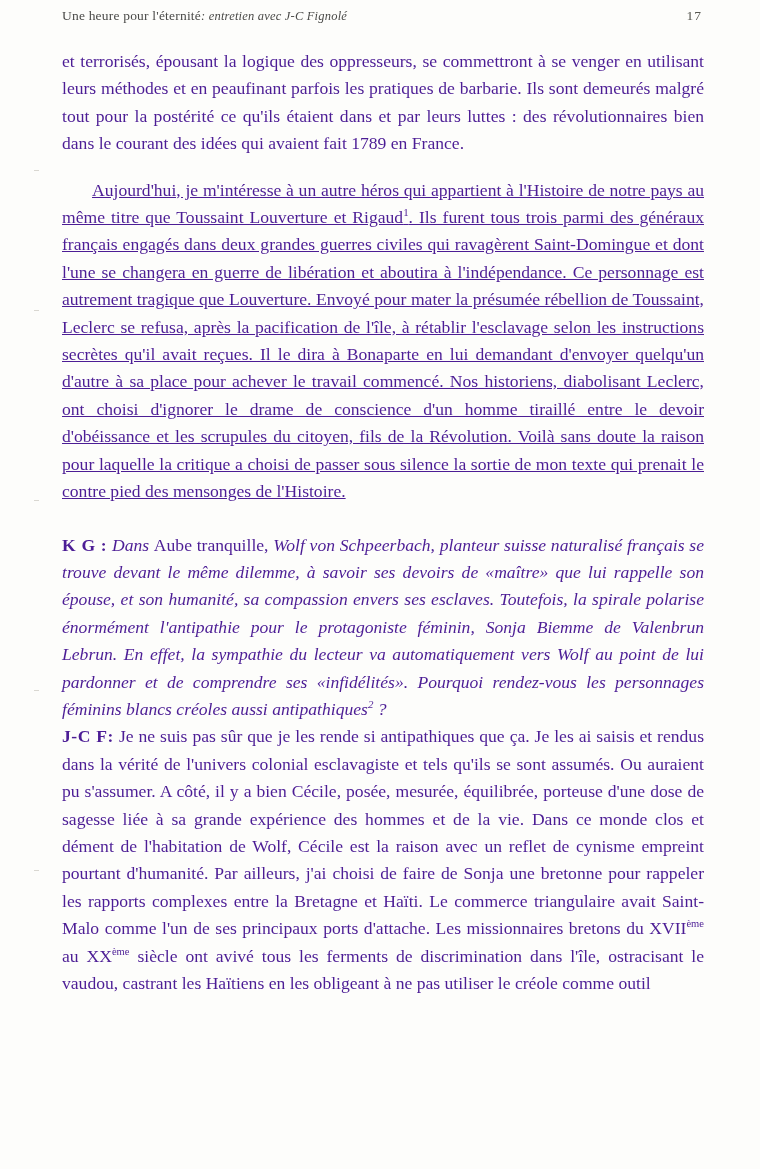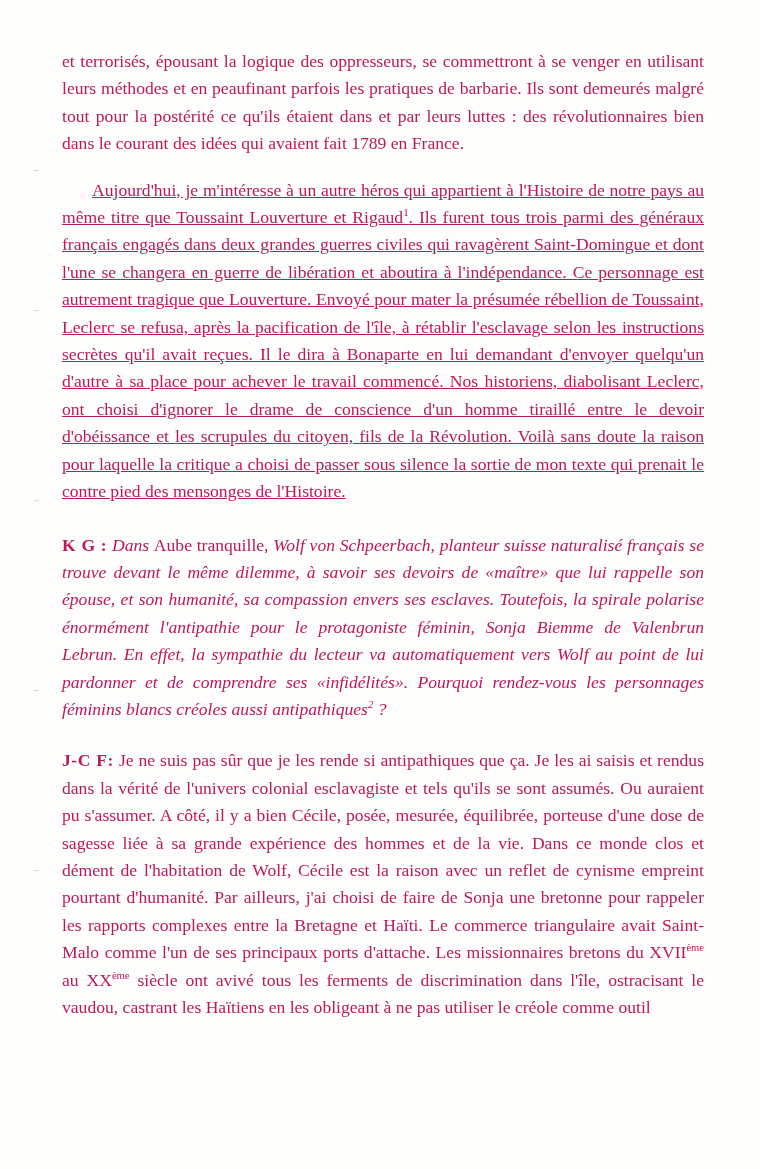--- a/index.html
+++ b/index.html
@@ -62,21 +62,21 @@
     top: 48px;
     left: 62px;
     width: 642px;
   }
   p {
     margin: 0 0 0 0;
     font-size: 17.6px;
     line-height: 27.4px;
     text-align: justify;
     text-justify: inter-word;
-    color: #be185d;
+    color: #4c1d95;
     -webkit-font-smoothing: antialiased;
   }
   p.indent {
     text-indent: 30px;
     text-decoration: underline;
   }
   p.spaced {
     margin-top: 19px;
   }
   .qa-block {
@@ -97,21 +97,20 @@
     font-size: 0.62em;
     vertical-align: super;
     line-height: 0;
   }
   .sup-small {
     font-size: 0.6em;
     vertical-align: super;
     line-height: 0;
   }
   .answer-block {
-    margin-top: 24px;
   }
   .edge-marks {
     position: absolute;
     left: 34px;
     top: 170px;
     width: 8px;
     height: 760px;
     pointer-events: none;
   }
   .edge-marks span {
@@ -120,20 +119,26 @@
     width: 5px;
     height: 1px;
     background: #d9d7d1;
   }
 </style>
 </head>
 <body>
 
 <div class="page">
 
+  <div class="running-head">
+    <div class="rh-left">
+      <span class="rh-title">Une heure pour l'éternité</span><span class="rh-sub">: entretien avec J-C Fignolé</span>
+    </div>
+    <div class="rh-page">17</div>
+  </div>
 
   <div class="rule"></div>
 
   <div class="body-col">
 
     <p>et terrorisés, épousant la logique des oppresseurs, se commettront à se venger en utilisant leurs méthodes et en peaufinant parfois les pratiques de barbarie. Ils sont demeurés malgré tout pour la postérité ce qu'ils étaient dans et par leurs luttes : des révolutionnaires bien dans le courant des idées qui avaient fait 1789 en France.</p>
 
     <p class="indent spaced"><span>Aujourd'hui, je m'intéresse à un autre héros qui appartient à l'Histoire de notre pays au même titre que Toussaint Louverture et Rigaud</span><sup>1</sup><span>. Ils furent tous trois parmi des généraux français engagés dans deux grandes guerres civiles qui ravagèrent Saint-Domingue et dont l'une se changera en guerre de libération et aboutira à l'indépendance. Ce personnage est autrement tragique que Louverture. Envoyé pour mater la présumée rébellion de Toussaint, Leclerc se refusa, après la pacification de l'île, à rétablir l'esclavage selon les instructions secrètes qu'il avait reçues. Il le dira à Bonaparte en lui demandant d'envoyer quelqu'un d'autre à sa place pour achever le travail commencé. Nos historiens, diabolisant Leclerc, ont choisi d'ignorer le drame de conscience d'un homme tiraillé entre le devoir d'obéissance et les scrupules du citoyen, fils de la Révolution. Voilà sans doute la raison pour laquelle la critique a choisi de passer sous silence la sortie de mon texte qui prenait le contre pied des mensonges de l'Histoire.</span></p>
 
     <div class="qa-block">

